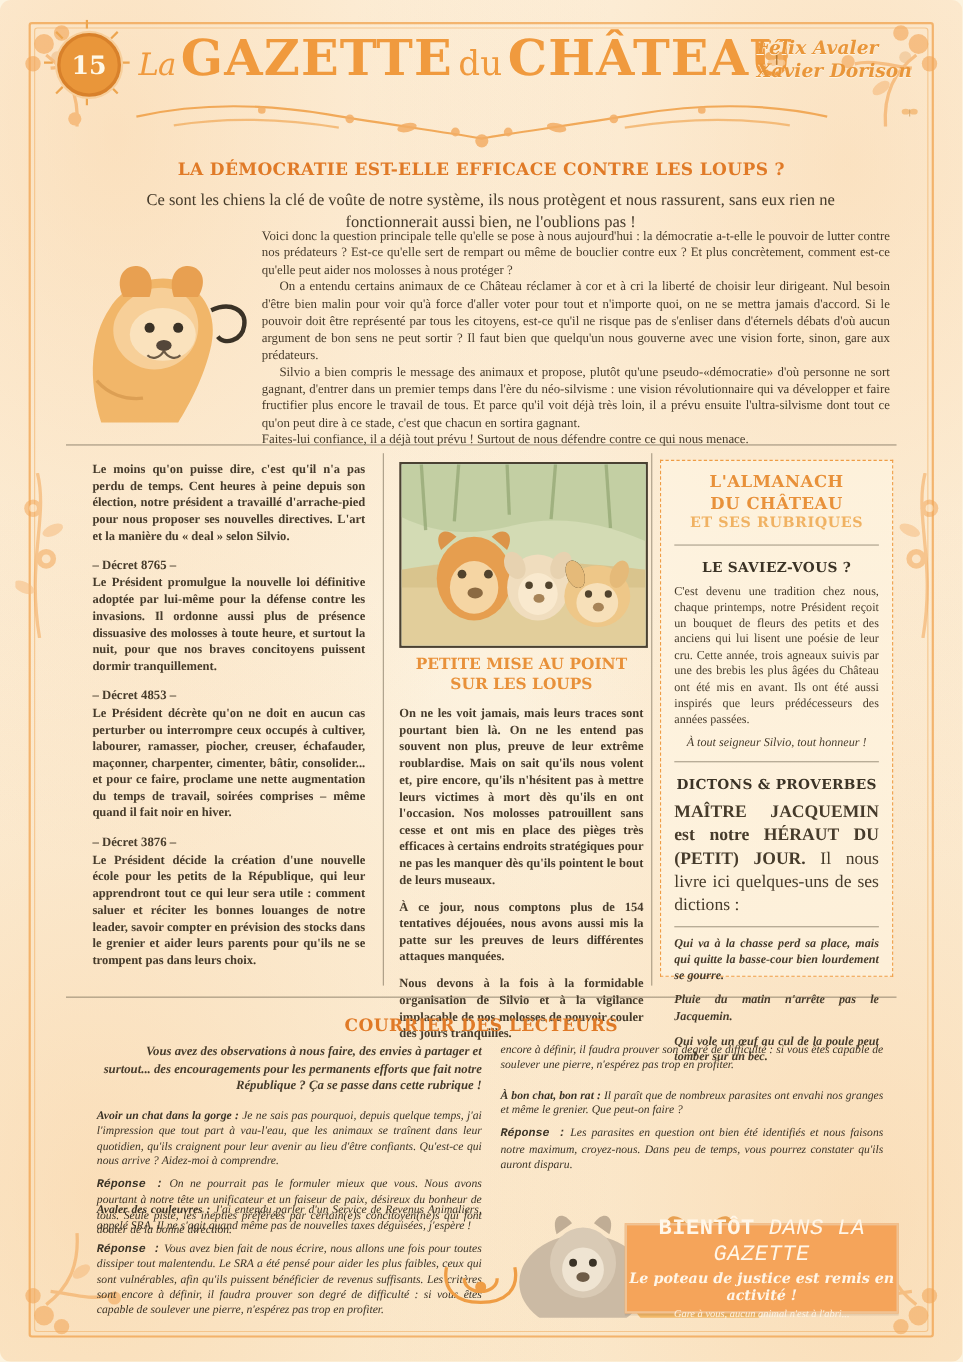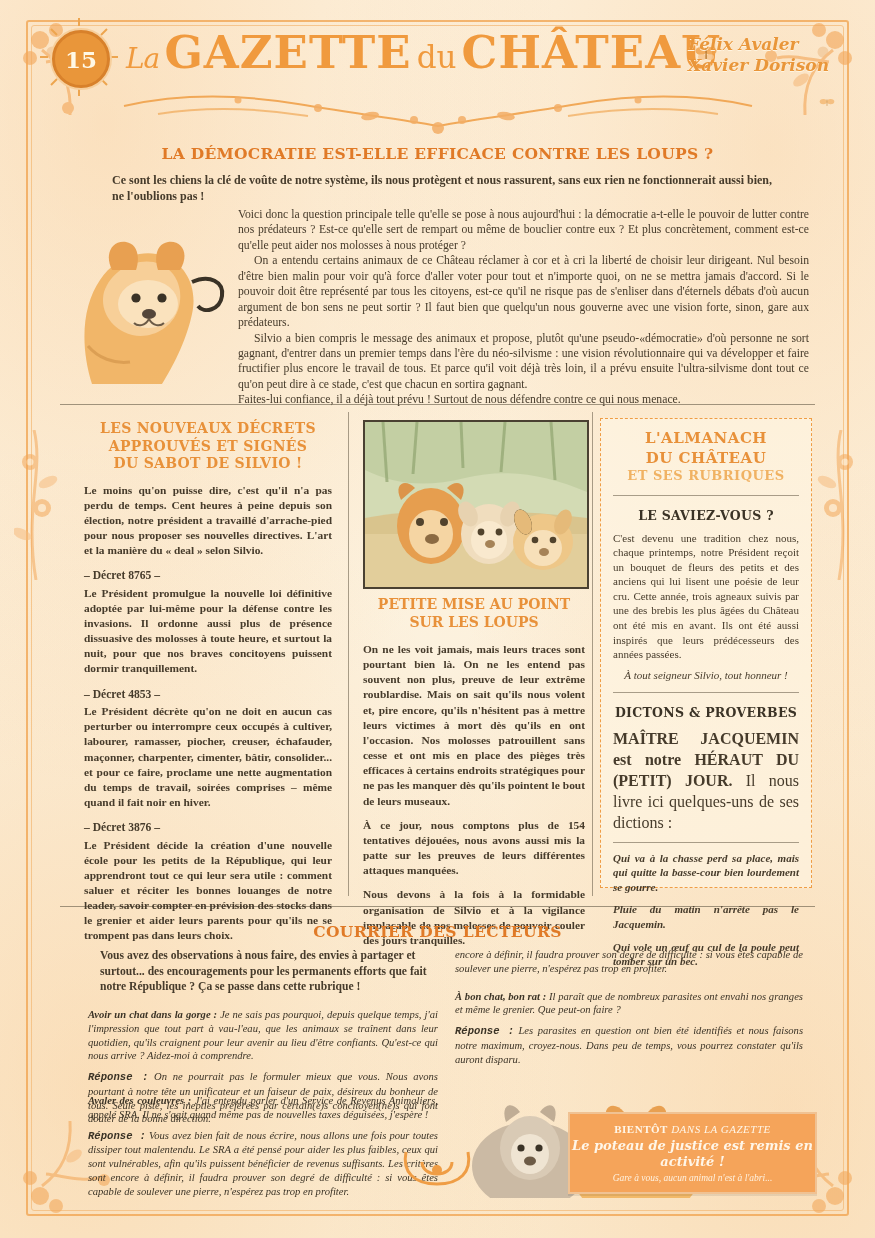--- a/index.html
+++ b/index.html
@@ -13,20 +13,21 @@
   }
   
   .page{
     position:absolute;inset:0;
     background:
       radial-gradient(ellipse at 12% 10%, rgba(247,187,120,.35) 0%, rgba(253,244,224,0) 42%),
       radial-gradient(ellipse at 88% 12%, rgba(247,187,120,.32) 0%, rgba(253,244,224,0) 42%),
       radial-gradient(ellipse at 10% 88%, rgba(247,187,120,.33) 0%, rgba(253,244,224,0) 42%),
       radial-gradient(ellipse at 90% 90%, rgba(247,187,120,.33) 0%, rgba(253,244,224,0) 42%),
       linear-gradient(180deg,#fdf5e5 0%, #fcf1dd 55%, #fbeed6 100%);
+    border-radius: 10px;
   }
   .frame-line{
     position:absolute;left:26px;right:26px;top:20px;bottom:22px;
     border:2px solid #f0a24c;border-radius:3px;opacity:.75;
   }
   .frame-line2{
     position:absolute;left:31px;right:31px;top:25px;bottom:27px;
     border:1px solid #f4bd7d;border-radius:3px;opacity:.8;
   }
   
@@ -76,21 +77,21 @@
 
   
   .headline{
     position:absolute;left:60px;right:60px;top:144px;
     text-align:center;
     font-family:"DejaVu Serif",serif;font-weight:bold;font-size:15.5px;
     color:#e07a27;letter-spacing:.3px;
   }
   .lede{
     position:absolute;left:112px;right:95px;top:172px;
-    font-weight:bold;font-size:12px;line-height:1.35;
+    text-align:center;font-weight:normal;font-size:15px;line-height:1.35;
     color:#463b2b;
   }
   .intro{
     position:absolute;left:238px;right:66px;top:207px;
     font-size:11.7px;line-height:1.32;text-align:justify;color:#463b2b;
   }
   .intro p{margin:0;text-indent:16px;}
   .intro p.first{text-indent:0;}
 
   
@@ -145,38 +146,38 @@
   .dicton{font-style:italic;font-weight:bold;font-size:11px;line-height:1.33;margin:8px 0 0 0;}
   .dicton-intro{font-size:16px;line-height:1.32;margin:4px 0 8px 0;text-align:justify;}
   .dicton-intro b{font-weight:bold;}
 
   
   .courrier-title{
     position:absolute;left:60px;right:60px;top:922px;text-align:center;
     font-family:"DejaVu Serif",serif;font-weight:bold;color:#e07a27;font-size:15.5px;letter-spacing:.4px;
   }
   .courrier-lede{
-    position:absolute;left:100px;width:350px;top:948px;
-    font-weight:bold;font-size:11.6px;line-height:1.35;color:#463b2b;text-align:left;
+    position:absolute;left:88px;width:350px;top:948px;
+    font-weight:bold;font-size:11.6px;line-height:1.35;color:#463b2b;text-align:right;font-style:italic;
   }
   .letter{font-size:10.6px;line-height:1.3;text-align:justify;}
   .letter .q{font-style:italic;}
   .letter .q b{font-style:italic;font-weight:bold;}
   .letter .a{font-style:italic;}
   .letter .a b{font-weight:bold;font-style:italic;font-family:Liberation Mono, monospace;}
 
   
   .banner{
     position:absolute;right:58px;bottom:44px;width:245px;height:78px;
     background:#f5a45a;
     border:2px solid #f0c293;
     display:flex;flex-direction:column;align-items:center;justify-content:center;
     color:#fff6e8;text-align:center;box-shadow:0 2px 0 rgba(0,0,0,.08);
   }
-  .banner .l1{font-family:Liberation Serif, serif;font-style:italic;font-size:11px;letter-spacing:.5px;}
+  .banner .l1{font-family:Liberation Mono, monospace;font-style:italic;font-size:20px;letter-spacing:.5px;}
   .banner .l1 b{font-style:normal;font-weight:bold;}
   .banner .l2{font-family:"DejaVu Serif",serif;font-weight:bold;font-style:italic;font-size:13px;line-height:1.2;margin-top:3px;}
   .banner .l3{font-style:italic;font-size:9.5px;margin-top:4px;opacity:.95;}
 
   .bottom-illo{position:absolute;left:460px;bottom:40px;width:260px;height:150px;}
   .bull-mark{position:absolute;left:398px;bottom:34px;width:78px;height:62px;}
 </style>
 </head>
 <body>
 
@@ -340,25 +341,20 @@
     <p>Silvio a bien compris le message des animaux et propose, plutôt qu'une pseudo-«démocratie» d'où personne ne sort gagnant, d'entrer dans un premier temps dans l'ère du néo-silvisme : une vision révolutionnaire qui va développer et faire fructifier plus encore le travail de tous. Et parce qu'il voit déjà très loin, il a prévu ensuite l'ultra-silvisme dont tout ce qu'on peut dire à ce stade, c'est que chacun en sortira gagnant.</p>
     <p style="text-indent:0">Faites-lui confiance, il a déjà tout prévu ! Surtout de nous défendre contre ce qui nous menace.</p>
   </div>
 
   <div class="hr-thin" style="left:60px;right:60px;top:404px;"></div>
   <div class="vr-thin" style="left:348px;top:412px;height:484px;"></div>
   <div class="vr-thin" style="left:592px;top:412px;height:484px;"></div>
   <div class="hr-thin" style="left:60px;right:60px;top:906px;"></div>
 
   <div class="col" style="left:84px;width:248px;top:420px;">
-    <div class="col-title">
-      <div>LES NOUVEAUX DÉCRETS</div>
-      <div>APPROUVÉS ET SIGNÉS</div>
-      <div>DU SABOT DE SILVIO !</div>
-    </div>
     <p style="font-weight:bold">Le moins qu'on puisse dire, c'est qu'il n'a pas perdu de temps. Cent heures à peine depuis son élection, notre président a travaillé d'arrache-pied pour nous proposer ses nouvelles directives. L'art et la manière du « deal » selon Silvio.</p>
 
     <div class="decree">– Décret 8765 –</div>
     <p>Le Président promulgue la nouvelle loi définitive adoptée par lui-même pour la défense contre les invasions. Il ordonne aussi plus de présence dissuasive des molosses à toute heure, et surtout la nuit, pour que nos braves concitoyens puissent dormir tranquillement.</p>
 
     <div class="decree">– Décret 4853 –</div>
     <p>Le Président décrète qu'on ne doit en aucun cas perturber ou interrompre ceux occupés à cultiver, labourer, ramasser, piocher, creuser, échafauder, maçonner, charpenter, cimenter, bâtir, consolider... et pour ce faire, proclame une nette augmentation du temps de travail, soirées comprises – même quand il fait noir en hiver.</p>
 
     <div class="decree">– Décret 3876 –</div>
     <p>Le Président décide la création d'une nouvelle école pour les petits de la République, qui leur apprendront tout ce qui leur sera utile : comment saluer et réciter les bonnes louanges de notre leader, savoir compter en prévision des stocks dans le grenier et aider leurs parents pour qu'ils ne se trompent pas dans leurs choix.</p>

